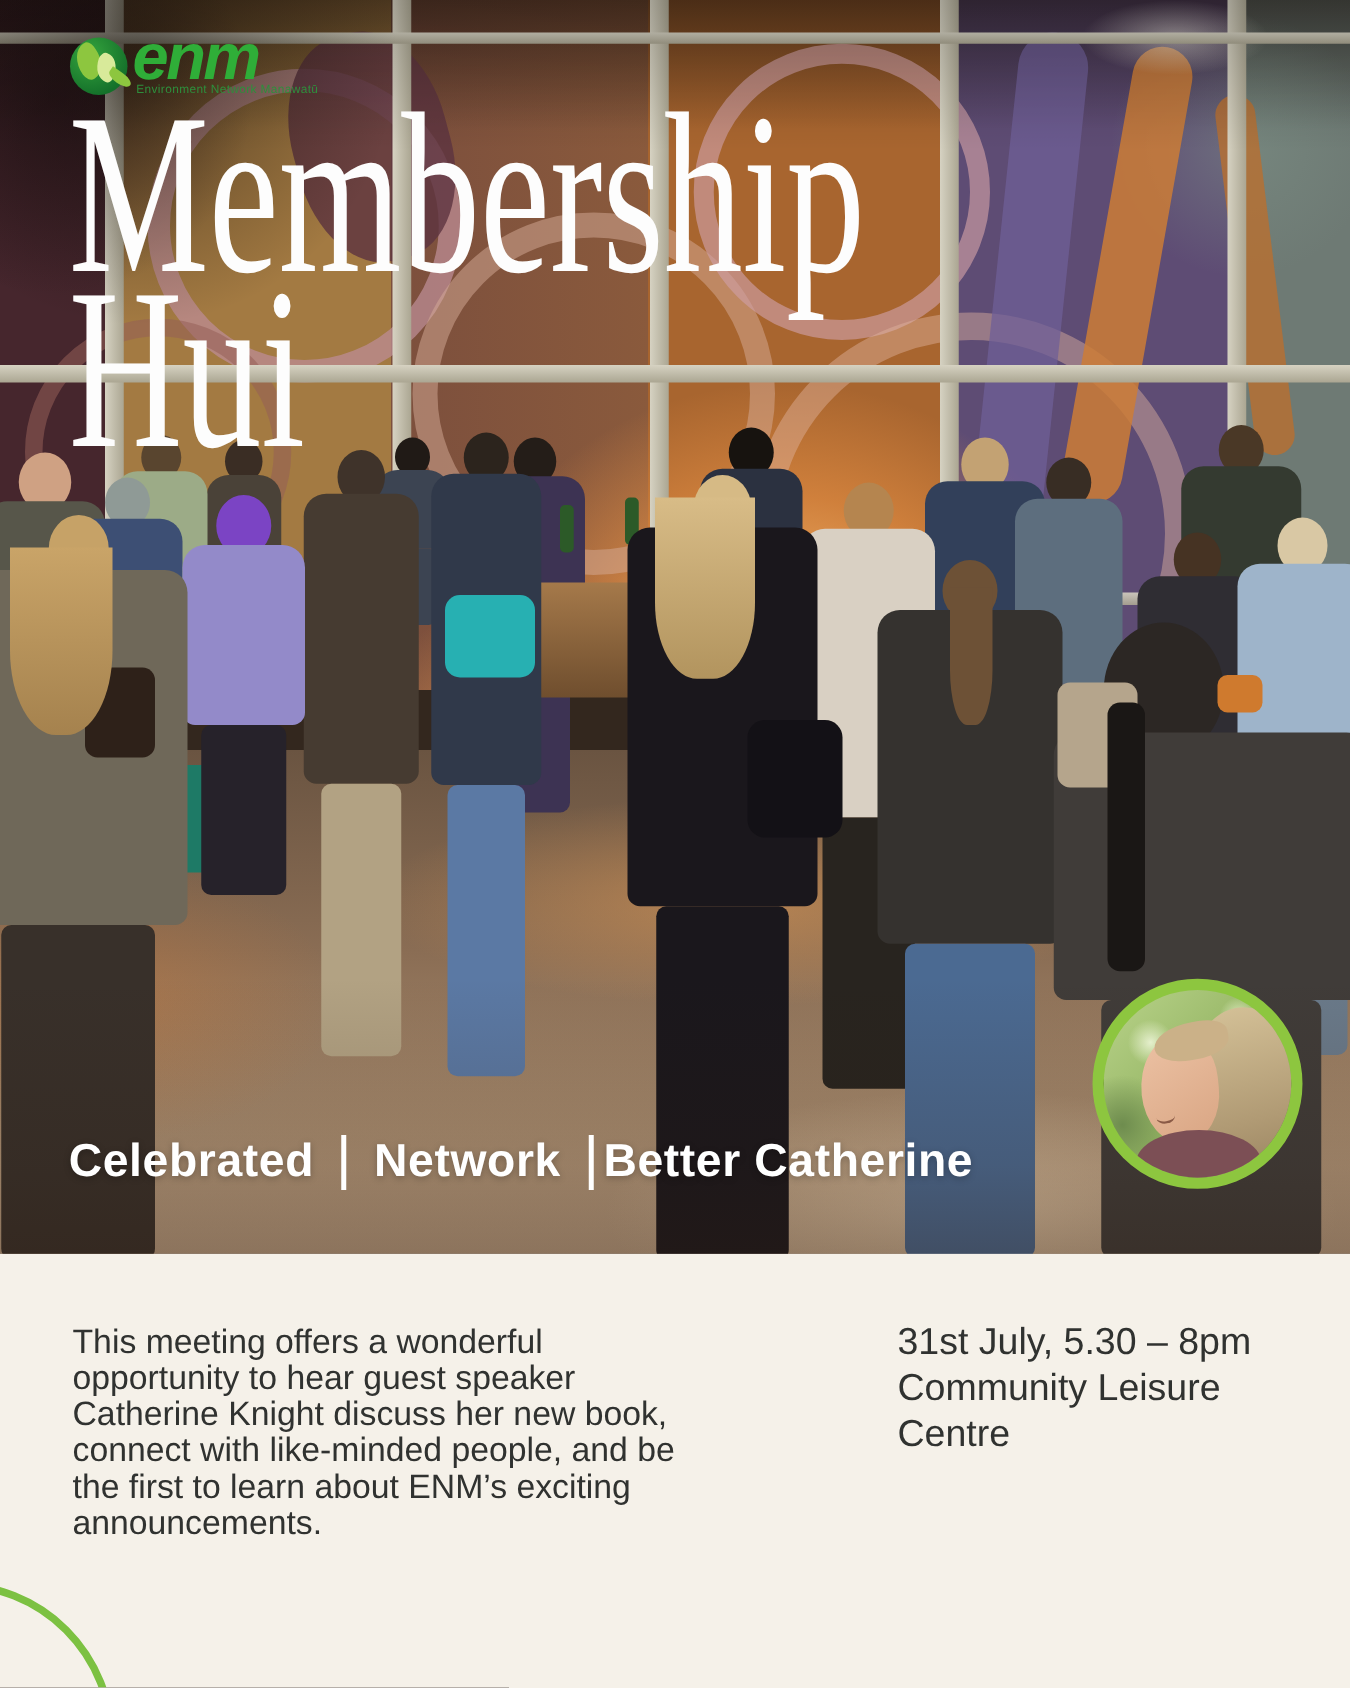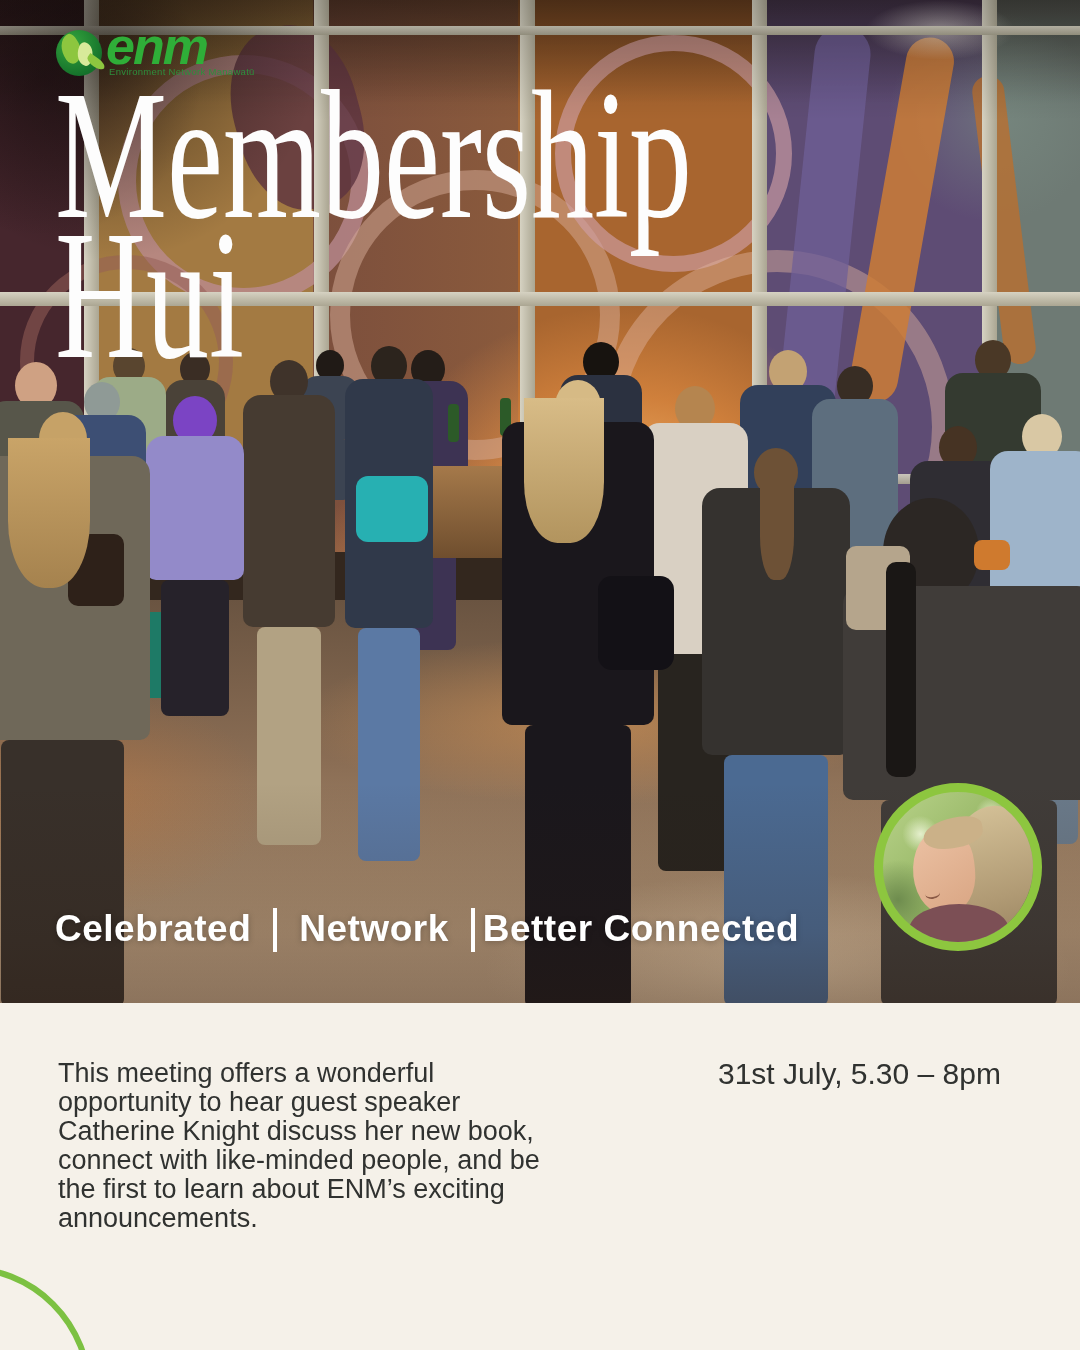--- a/index.html
+++ b/index.html
@@ -254,35 +254,36 @@
     <div class="hero-title">
       <div>Membership</div>
       <div>Hui</div>
     </div>
 
     <div class="tagline">
       <span>Celebrated</span>
       <span class="tag-sep"></span>
       <span>Network</span>
       <span class="tag-sep tight"></span>
-      <span>Better Connected</span>
+      <span>Better Catherine</span>
     </div>
 
     <div class="avatar">
       <div class="av-hair"></div>
       <div class="av-face"></div>
       <div class="av-fringe"></div>
       <div class="av-smile"></div>
       <div class="av-shoulder"></div>
     </div>
 
   </div>
 
   <div class="bottom-panel">
     <div class="desc">This meeting offers a wonderful opportunity to hear guest speaker Catherine Knight discuss her new book, connect with like-minded people, and be the first to learn about ENM’s exciting announcements.</div>
     <div class="when-where">
       <div>31st July, 5.30 – 8pm</div>
+      <div>Community Leisure Centre</div>
     </div>
   </div>
 
   <div class="arc-circle"></div>
 
 </div>
 
 </body></html>

